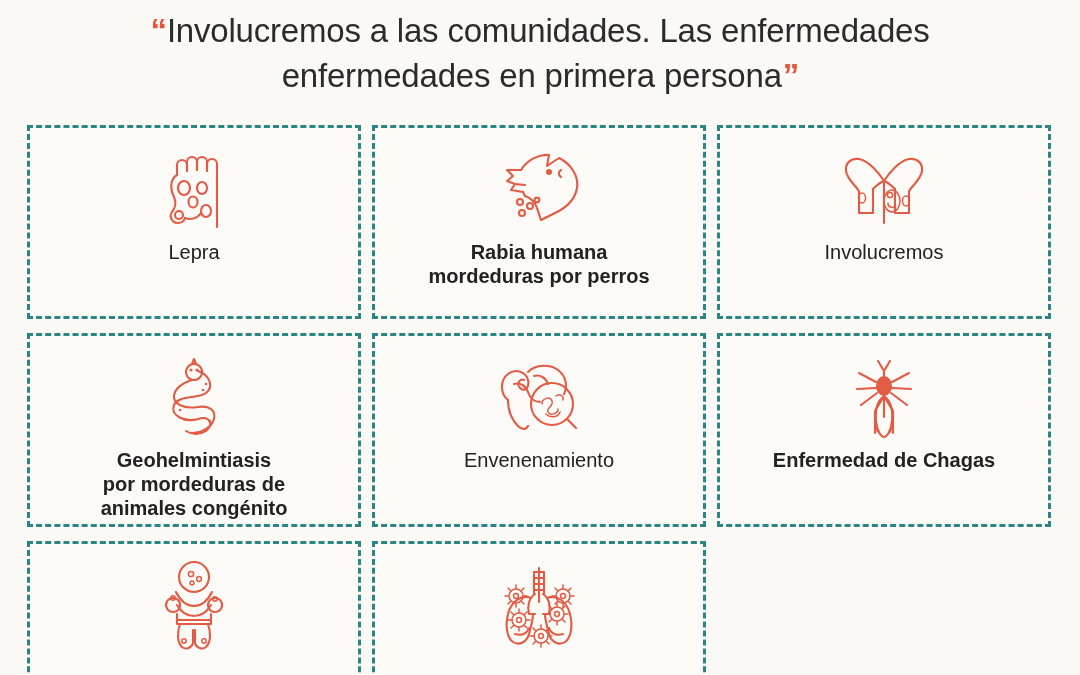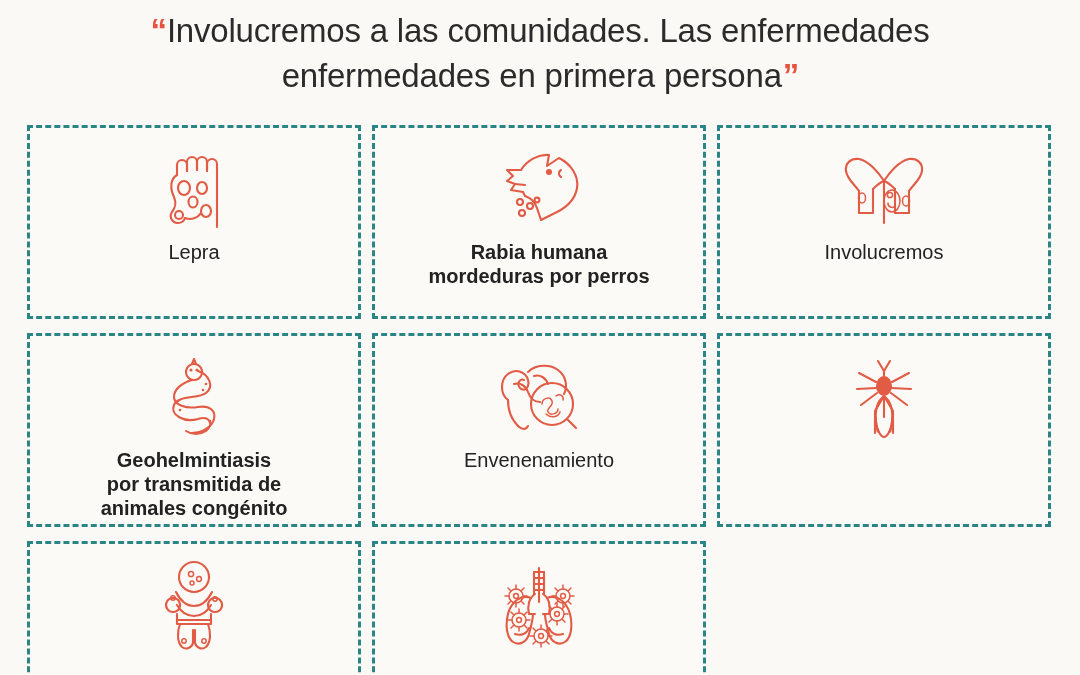--- a/index.html
+++ b/index.html
@@ -202,21 +202,21 @@
           <circle class="ico-fill" cx="39" cy="17" r="1.6"></circle>
           <circle class="ico-fill" cx="48" cy="31" r="1.3"></circle>
           <circle class="ico-fill" cx="45" cy="37" r="1.3"></circle>
           <circle class="ico-fill" cx="20" cy="48" r="1.3"></circle>
           <circle class="ico-fill" cx="22" cy="57" r="1.3"></circle>
           <circle class="ico-fill" cx="52" cy="68" r="1.3"></circle>
         </svg>
       </div>
       <div class="card-label bold">
         <span class="l">Geohelmintiasis</span>
-        <span class="l">por transmitida de</span>
+        <span class="l">por mordeduras de</span>
         <span class="l">animales congénito</span>
       </div>
     </div>
 
     <div class="card">
       <div class="card-icon">
         <svg width="98" height="84" viewBox="0 0 98 84">
           <path class="ico" d="M18 44 C10 38 10 24 18 18 C26 12 36 16 38 24 C40 32 34 36 30 32 C26 28 30 22 34 24"></path>
           <path class="ico" d="M38 16 C46 8 60 8 68 14 C76 20 78 30 74 38"></path>
           <path class="ico" d="M18 44 C18 56 22 64 28 70"></path>
@@ -245,20 +245,21 @@
           <path class="ico" d="M43 27 L60 18 M43 33 L62 34 M42 38 L58 50"></path>
           <path class="ico" d="M35 41 L26 56 L26 78"></path>
           <path class="ico" d="M35 41 L44 56 L44 78"></path>
           <path class="ico" d="M35 41 C28 46 26 56 27 66 C28 76 32 82 35 82 C38 82 42 76 43 66 C44 56 42 46 35 41 Z"></path>
           <path class="ico" d="M35 41 L35 62"></path>
           <path class="ico-thin" stroke-dasharray="3 3" d="M29 50 C26 58 26 70 29 78"></path>
           <path class="ico-thin" stroke-dasharray="3 3" d="M41 50 C44 58 44 70 41 78"></path>
         </svg>
       </div>
       <div class="card-label bold">
+        <span class="l">Enfermedad de Chagas</span>
       </div>
     </div>
 
     <div class="card">
       <div class="card-icon">
         <svg width="82" height="96" viewBox="0 0 82 96">
           <circle class="ico" cx="41" cy="19" r="15"></circle>
           <path class="ico" d="M20 40 a7 7 0 1 0 0.1 0 Z"></path>
           <path class="ico" d="M62 40 a7 7 0 1 0 0.1 0 Z"></path>
           <path class="ico" d="M23 34 C28 44 34 48 41 48 C48 48 54 44 59 34"></path>

